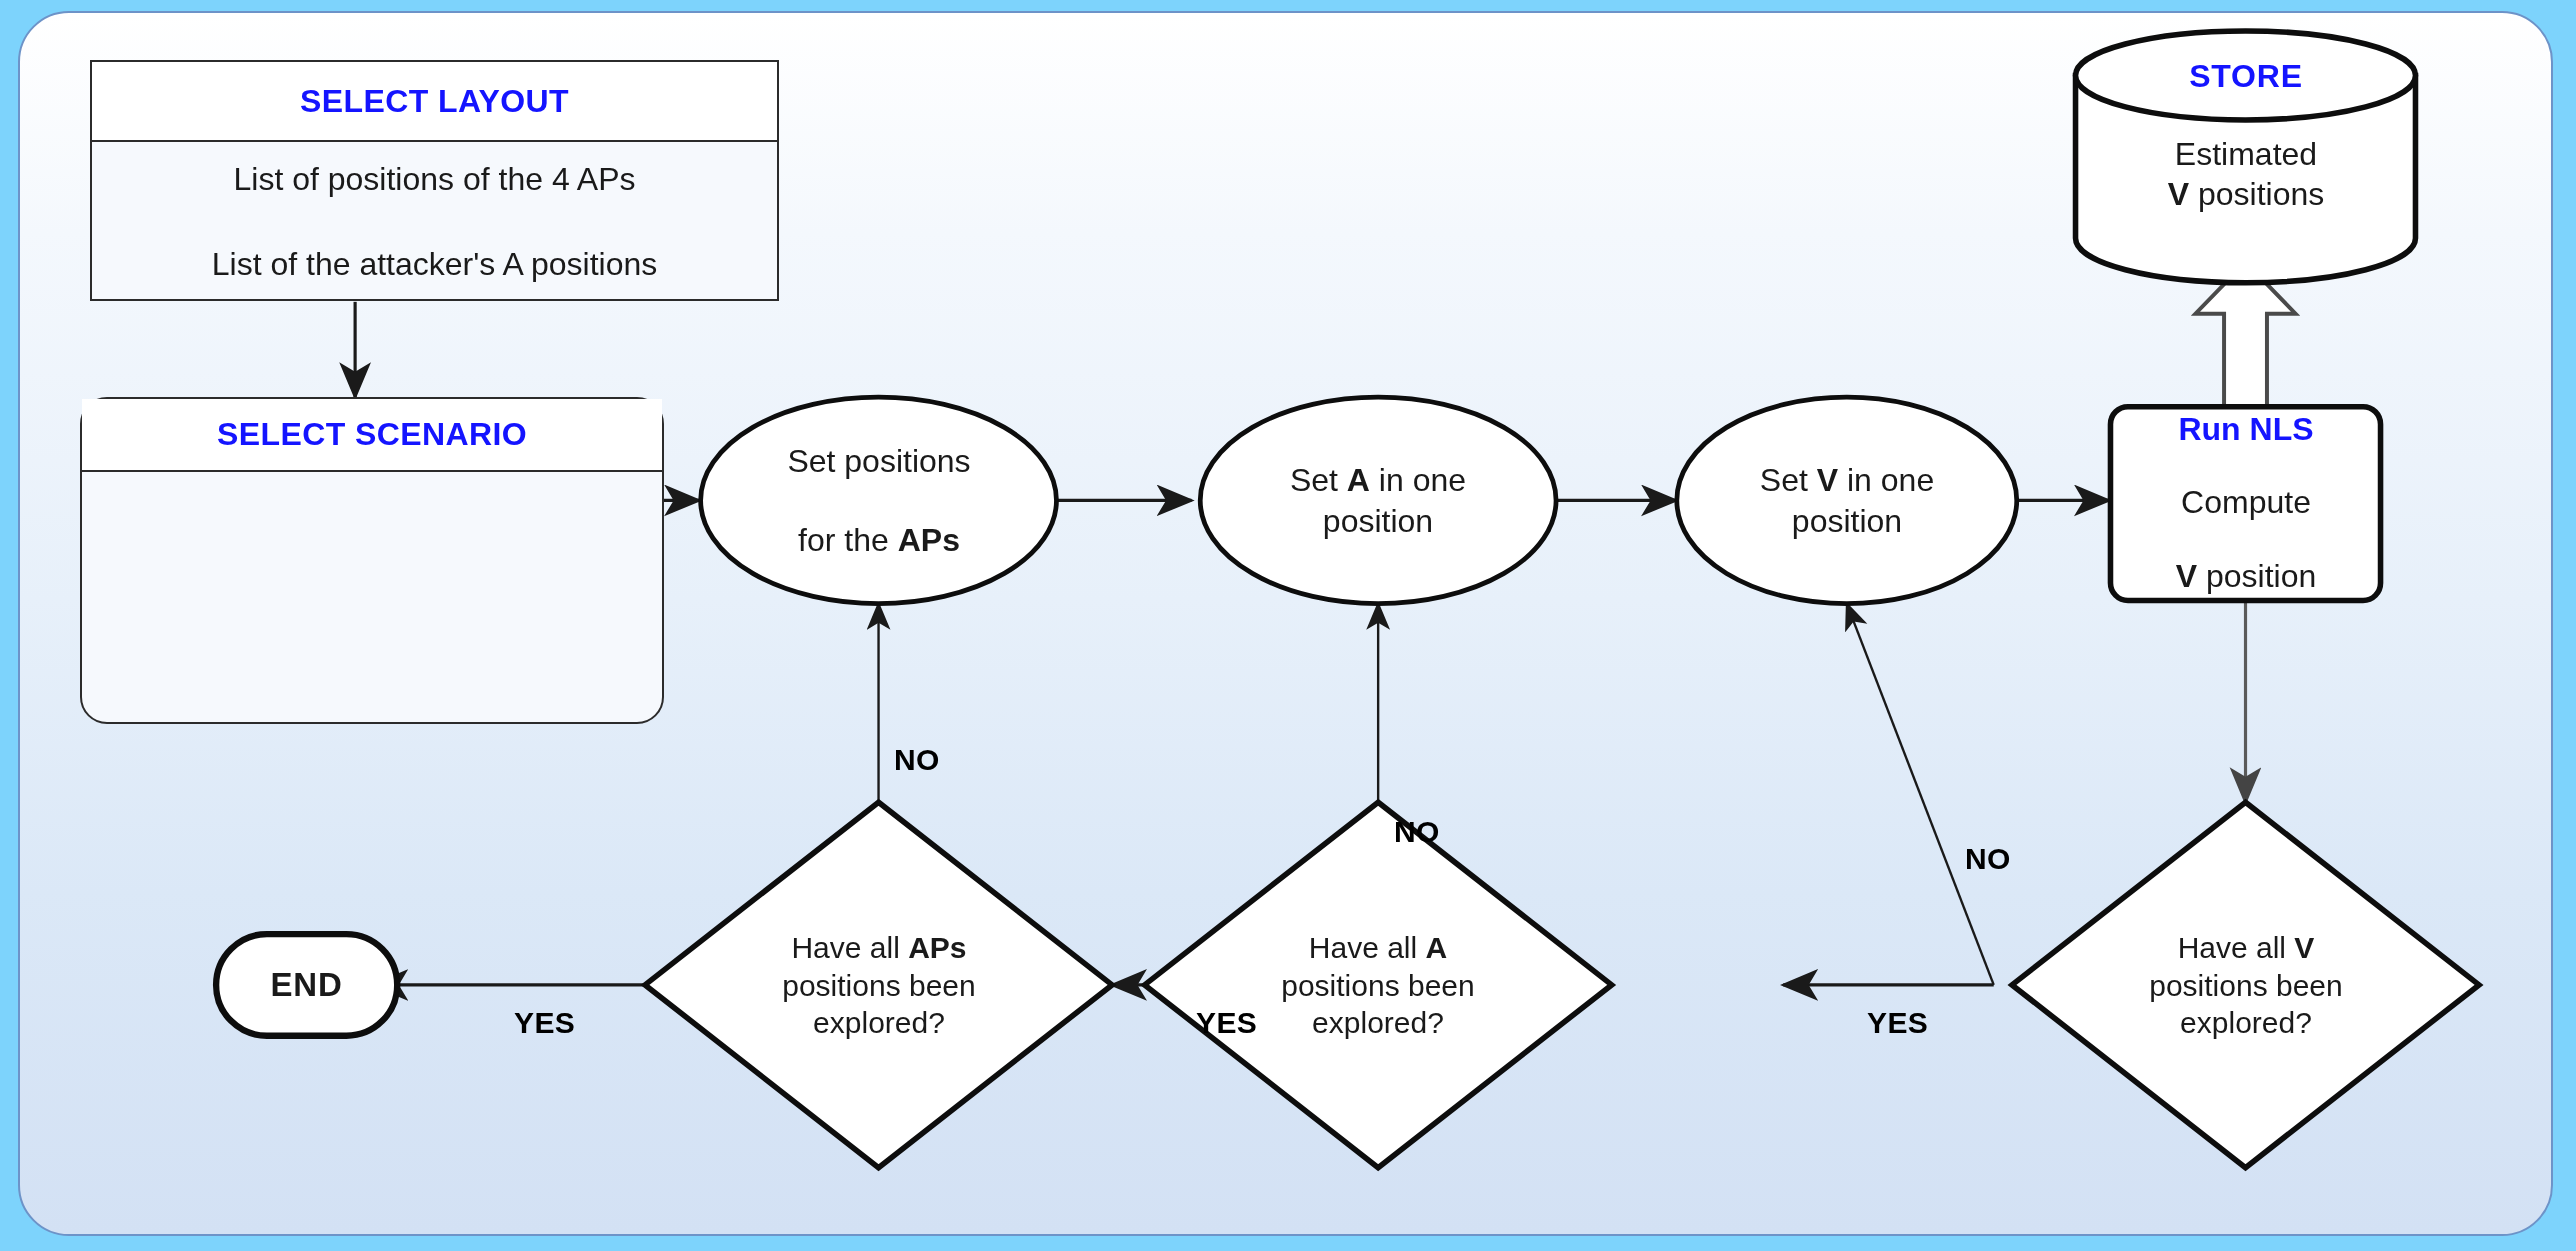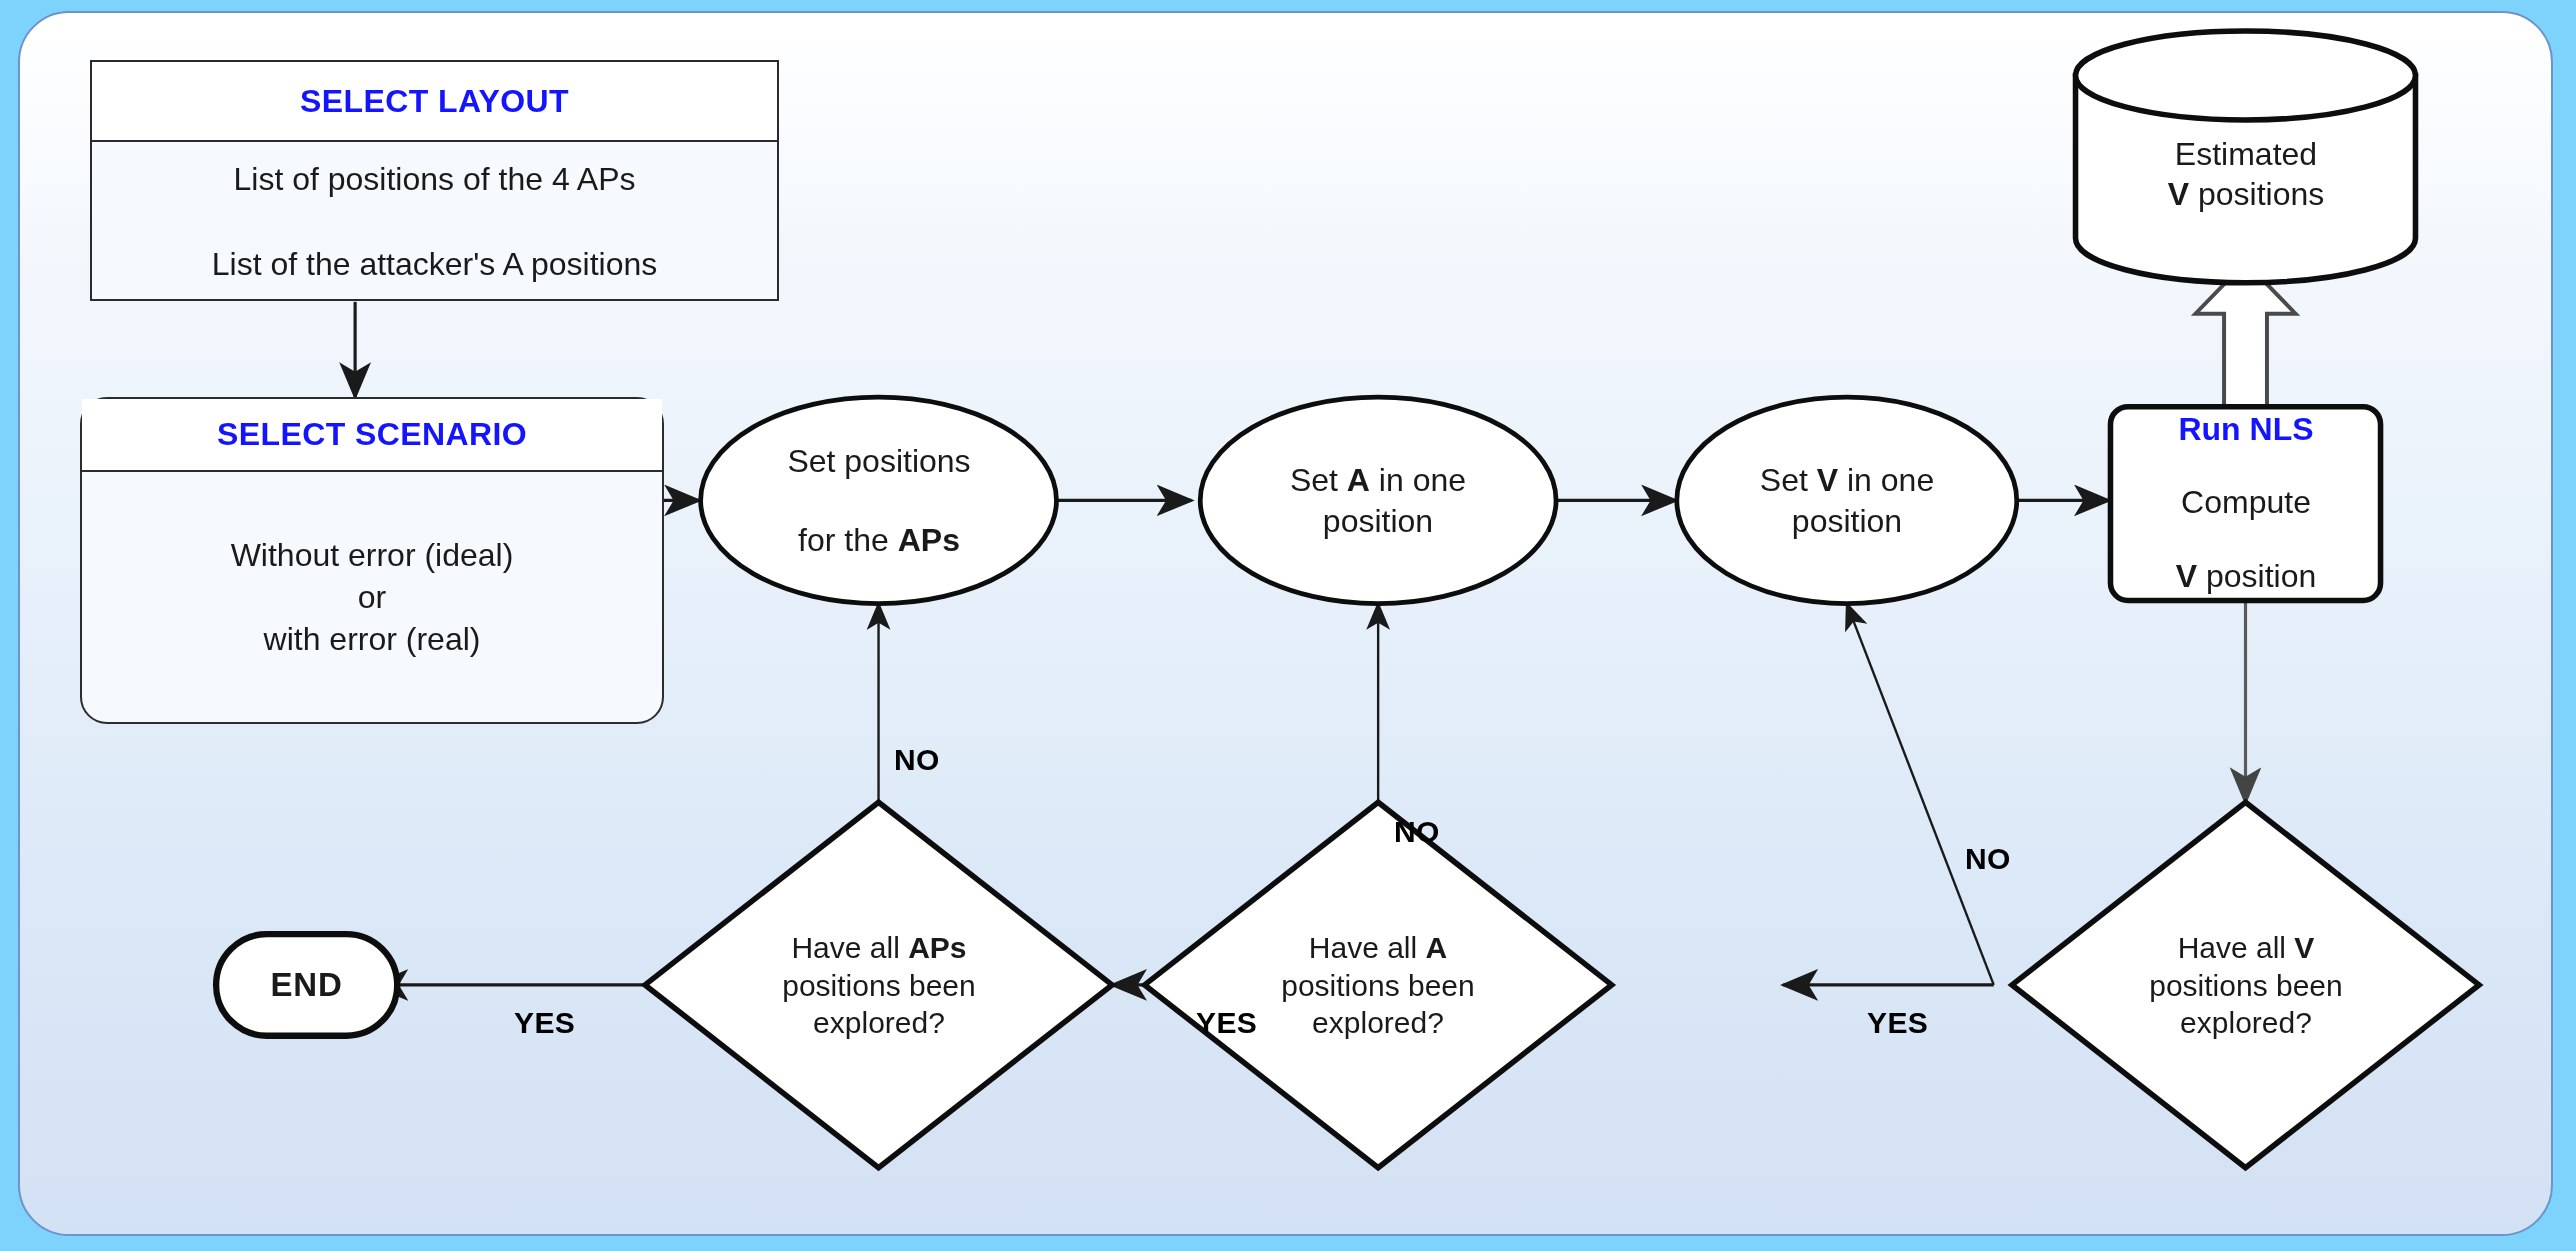--- a/index.html
+++ b/index.html
@@ -112,25 +112,20 @@
   <div class="rectnode" style="left:90px;top:60px;width:689px;height:241px;">
     <div class="hdr f-hdr" style="height:78px;">SELECT LAYOUT</div>
     <div class="bdy f-body" style="height:159px;gap:48px;">
       <div class="ln">List of positions of the 4 APs</div>
       <div class="ln">List of the attacker's A positions</div>
     </div>
   </div>
 
   <div class="rectnode" style="left:80px;top:397px;width:584px;height:327px;border-radius:27px;">
     <div class="hdr f-hdr" style="height:71px;">SELECT SCENARIO</div>
-    <div class="bdy f-body" style="height:251px;gap:4.8px;">
-      <div class="ln">Without error (ideal)</div>
-      <div class="ln">or</div>
-      <div class="ln">with error (real)</div>
-    </div>
   </div>
 
   <div class="nodetext f-node" style="left:701px;top:429px;width:356px;height:143px;gap:39px;">
     <div class="row">Set positions</div>
     <div class="row"><span>for the </span><b>APs</b></div>
   </div>
 
   <div class="nodetext f-node" style="left:1200px;top:429px;width:356px;height:143px;">
     <div class="row"><span>Set </span><b>A</b><span> in one</span></div>
     <div class="row">position</div>
@@ -140,20 +135,23 @@
     <div class="row"><span>Set </span><b>V</b><span> in one</span></div>
     <div class="row">position</div>
   </div>
 
   <div class="nodetext f-node" style="left:2111px;top:411px;width:270px;height:184px;line-height:1.22;gap:34px;">
     <div class="row" style="color:#1414ff;font-weight:bold;">Run NLS</div>
     <div class="row">Compute</div>
     <div class="row"><b>V</b><span> position</span></div>
   </div>
 
+  <div class="nodetext f-store" style="left:2076px;top:54px;width:340px;height:44px;color:#1414ff;font-weight:bold;letter-spacing:0.8px;">
+    <div class="row">STORE</div>
+  </div>
   <div class="nodetext f-store" style="left:2076px;top:123px;width:340px;height:103px;line-height:1.22;">
     <div class="row">Estimated</div>
     <div class="row"><b>V</b><span> positions</span></div>
   </div>
 
   <div class="nodetext f-small" style="left:701px;top:898px;width:356px;height:175px;">
     <div class="row"><span>Have all </span><b>APs</b></div>
     <div class="row">positions been</div>
     <div class="row">explored?</div>
   </div>

